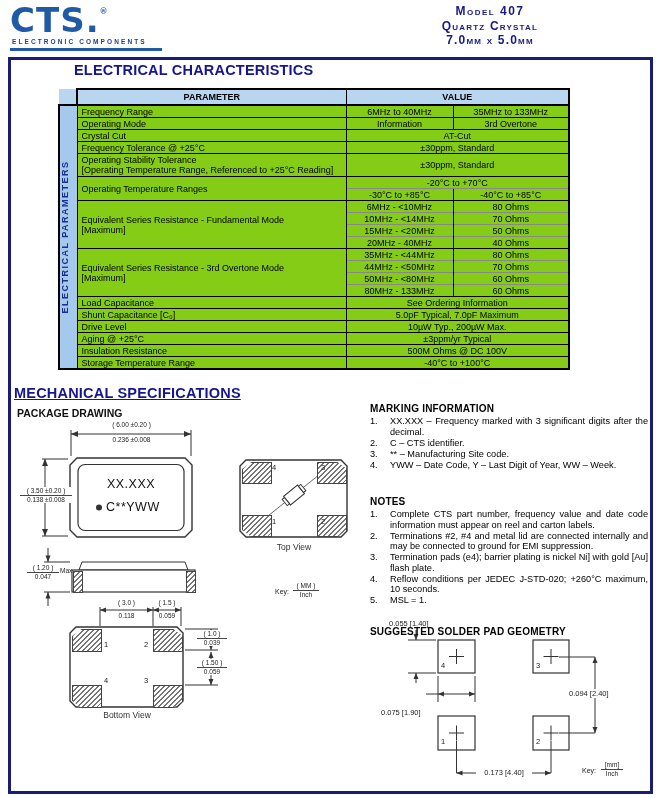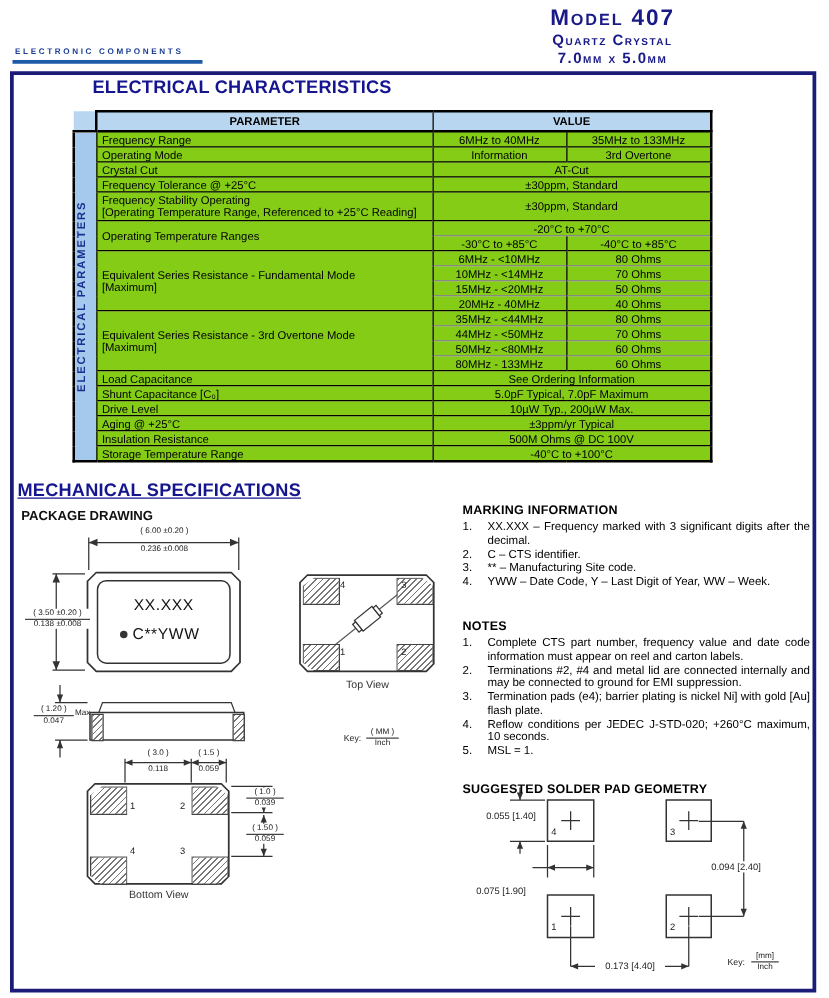--- a/index.html
+++ b/index.html
@@ -8,21 +8,21 @@
 
   
   .logo-brand{position:absolute;left:10px;top:0px;font-size:34px;font-weight:bold;
               letter-spacing:1px;color:#1e5aa5;font-family:"DejaVu Sans",sans-serif;}
   .logo-reg{font-size:8px;vertical-align:18px;color:#1e5aa5;}
   .logo-tagline{position:absolute;left:12px;top:38px;font-size:6.5px;font-weight:bold;
                 letter-spacing:2.1px;color:#1c3f94;white-space:nowrap;}
   .logo-bar{position:absolute;left:10px;top:48px;width:152px;height:2.5px;background:#1e5aa5;}
   .doc-title{position:absolute;left:375px;top:5px;width:230px;text-align:center;color:#191987;
              font-variant:small-caps;font-weight:bold;line-height:1.05;}
-  .doc-title .t1{font-size:18px;letter-spacing:1.5px;}
+  .doc-title .t1{font-size:12px;letter-spacing:1.5px;}
   .doc-title .t2{font-size:12px;letter-spacing:1.2px;margin-top:2px;}
 
   
   .frame{position:absolute;left:8px;top:57px;width:639px;height:731px;border:3px solid #1b1b78;background:#fff;}
   .sec-title{position:absolute;font-size:14.5px;font-weight:bold;color:#15158f;letter-spacing:0.2px;}
   .sub-title{position:absolute;font-size:10.5px;font-weight:bold;color:#111;}
 
   
   .etable{position:absolute;left:58px;top:88px;border-collapse:collapse;table-layout:fixed;}
   .etable td{border-left:1px solid #000;border-top:1px solid #000;font-size:9px;line-height:10px;
@@ -66,20 +66,21 @@
   .r-list{position:absolute;width:278px;font-size:9.2px;line-height:10.5px;color:#000;z-index:3;}
   .li{display:flex;margin-bottom:0.5px;}
   .li .num{width:20px;flex:none;}
   .li .txt{flex:1;text-align:justify;}
 </style>
 </head>
 <body>
 
 <div class="page">
 
+  <div class="logo-brand"><span>CTS.</span><span class="logo-reg">®</span></div>
   <div class="logo-tagline">ELECTRONIC COMPONENTS</div>
   <div class="logo-bar"></div>
 
   <div class="doc-title">
     <div class="t1">Model 407</div>
     <div class="t2">Quartz Crystal</div>
     <div class="t2">7.0mm x 5.0mm</div>
   </div>
 
   <div class="frame"></div>
@@ -115,21 +116,21 @@
     <tr class="grp">
       <td class="p">Crystal Cut</td>
       <td class="v vr" colspan="2">AT-Cut</td>
     </tr>
     <tr class="grp">
       <td class="p">Frequency Tolerance @ +25°C</td>
       <td class="v vr" colspan="2">±30ppm, Standard</td>
     </tr>
     <tr class="grp" style="height:23px;">
       <td class="p twoline">
-        <div>Frequency Stability Operating</div>
+        <div>Operating Stability Tolerance</div>
         <div>[Operating Temperature Range, Referenced to +25°C Reading]</div>
       </td>
       <td class="v vr" colspan="2">±30ppm, Standard</td>
     </tr>
     <tr class="grp">
       <td class="p" rowspan="2">Operating Temperature Ranges</td>
       <td class="v vr" colspan="2">-20°C to +70°C</td>
     </tr>
     <tr class="sub">
       <td class="v">-30°C to +85°C</td>
@@ -404,21 +405,21 @@
         <span class="txt">MSL = 1.</span>
       </div>
   </div>
 
   <div class="r-title" style="left:370px;top:626px;">SUGGESTED SOLDER PAD GEOMETRY</div>
 
   <div class="padnum" style="left:441px;top:661px;">4</div>
   <div class="padnum" style="left:536px;top:661px;">3</div>
   <div class="padnum" style="left:441px;top:737px;">1</div>
   <div class="padnum" style="left:536px;top:737px;">2</div>
-  <div class="dlabel" style="left:389px;top:648px;font-size:7.5px;">0.055 [1.40]</div>
+  <div class="dlabel" style="left:389px;top:619px;font-size:7.5px;">0.055 [1.40]</div>
   <div class="dlabel" style="left:381px;top:688px;font-size:7.5px;margin-top:20px;">0.075 [1.90]</div>
   <div class="dlabel wbg" style="left:568px;top:689px;font-size:7.5px;z-index:4;">0.094 [2.40]</div>
   <div class="dlabel c wbg" style="left:476px;top:768px;width:54px;font-size:7.5px;z-index:4;">0.173 [4.40]</div>
   <div class="dlabel" style="left:582px;top:767px;font-size:7px;">Key:</div>
   <div class="frac" style="left:601px;top:761px;width:22px;">
     <span class="top">[mm]</span>
     <span class="bot">Inch</span>
   </div>
 
 </div>

